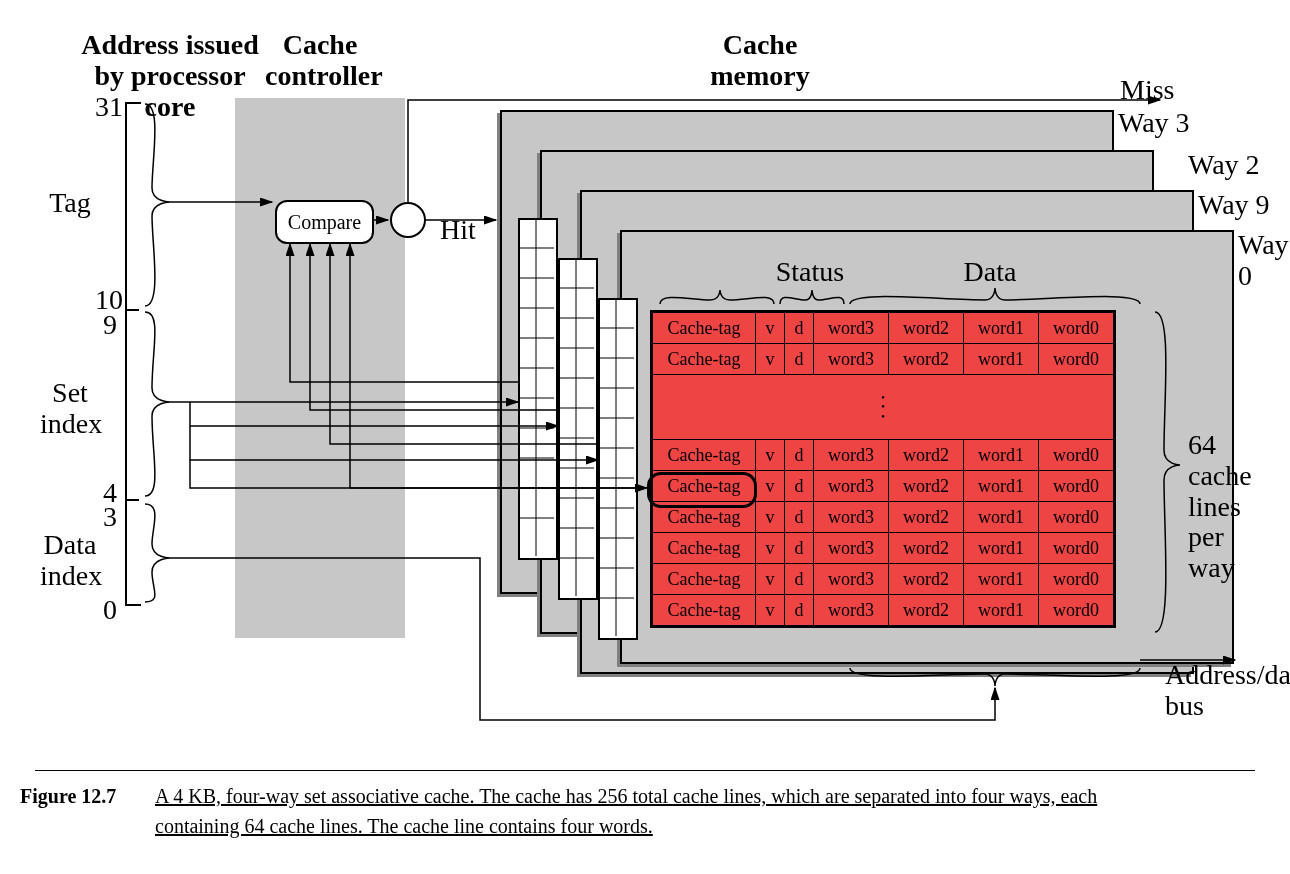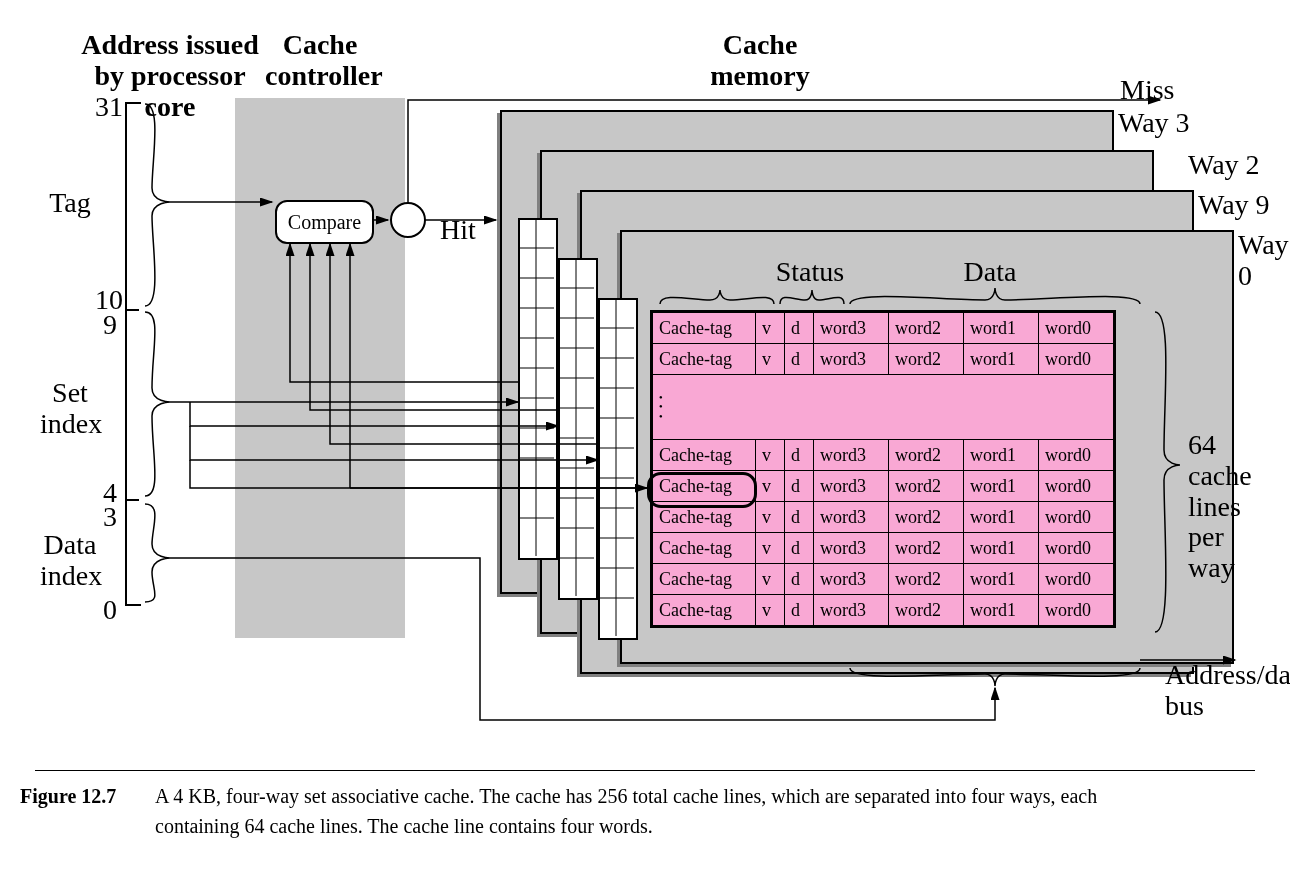--- a/index.html
+++ b/index.html
@@ -81,24 +81,24 @@
 
   .cache-table {
     position: absolute;
     border: 2px solid #000;
     background: #fff;
   }
   .cache-table table { border-collapse: collapse; }
   .cache-table td {
     border: 1px solid #000;
     font-size: 18px;
-    text-align: left;
+    text-align: center;
     height: 26px;
     padding: 2px 6px;
-    background: #f9a8d4;
+    background: #ef4444;
     margin-top: 29px;
   }
   .cache-table td.tag  { width: 90px; }
   .cache-table td.vd   { width: 16px; }
   .cache-table td.word { width: 62px; }
   .ellipsis-row td {
     border-left: none; border-right: none;
     border-top: 1px solid #000; border-bottom: 1px solid #000;
     height: 60px;
     font-size: 26px;
@@ -135,21 +135,21 @@
     border-top: 1.5px solid #000;
     width: 1220px;
   }
   .caption {
     width: 1200px;
     font-size: 20px;
     line-height: 1.5;
     margin-top: 10px;
   }
   .caption .fignum { font-weight: bold; display: inline-block; width: 130px; vertical-align: top; }
-  .caption .figtxt { display: inline-block; width: 1020px; vertical-align: top; }
+  .caption .figtxt { display: inline-block; width: 1020px; vertical-align: top; text-decoration: underline; }
 </style>
 </head>
 <body>
 
 <div class="diagram-area">
 
   <div class="lbl bold center" style="left:50px; top:10px; width:200px; white-space:pre-line;">Address issued
 by processor core</div>
   <div class="lbl bold center" style="left:245px; top:10px; width:110px; white-space:pre-line;">Cache
 controller</div>

